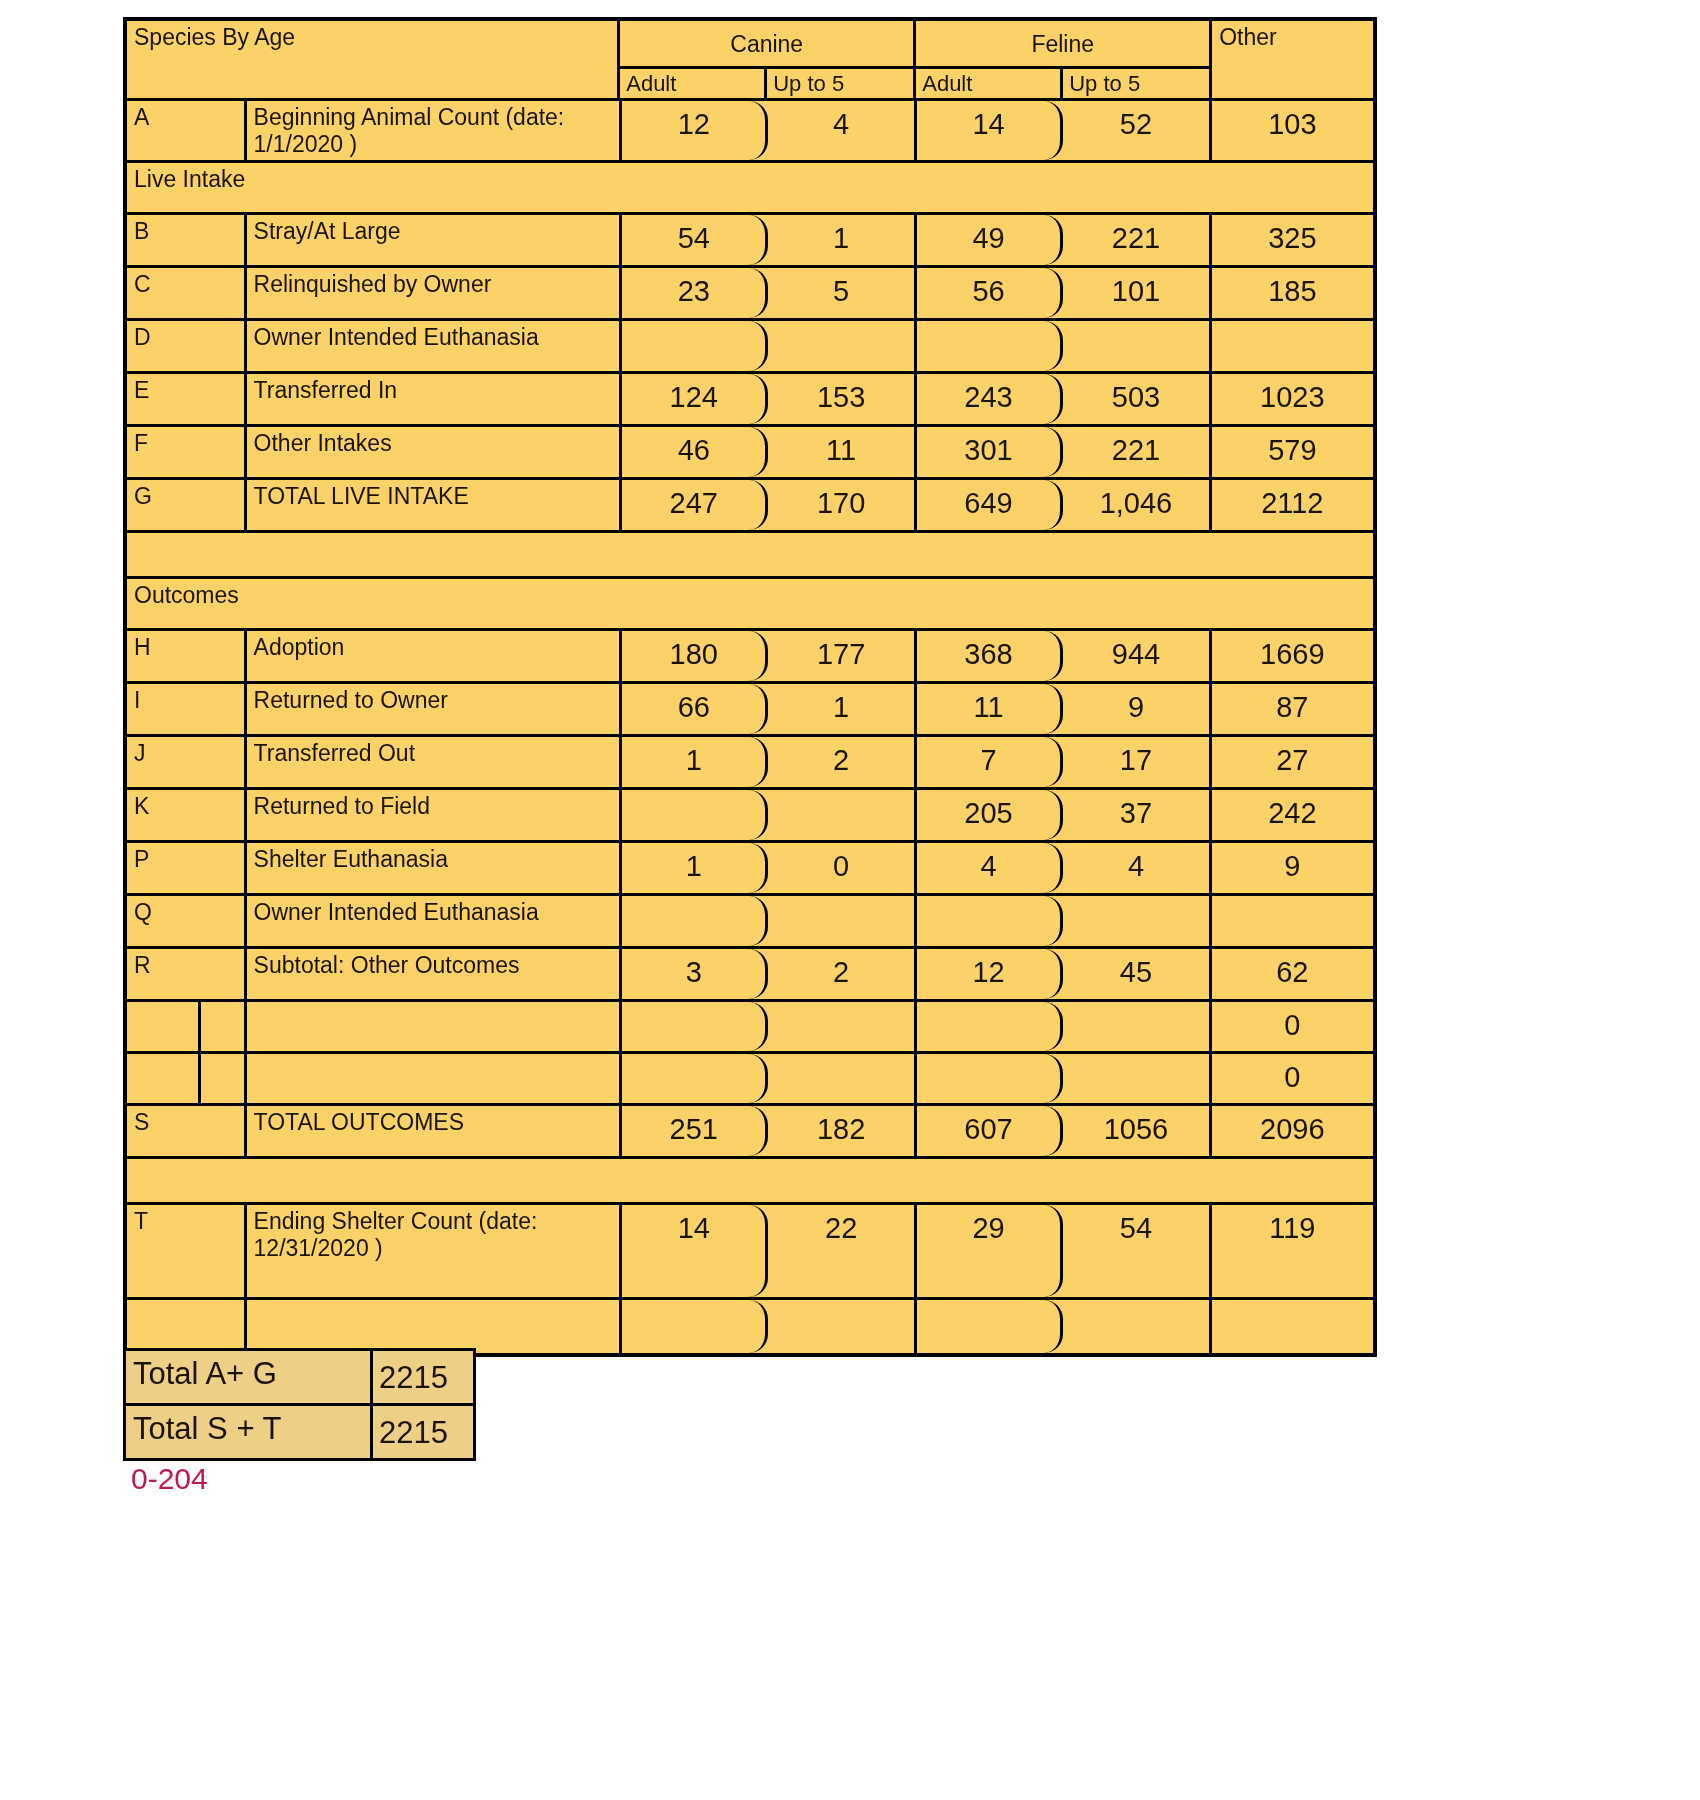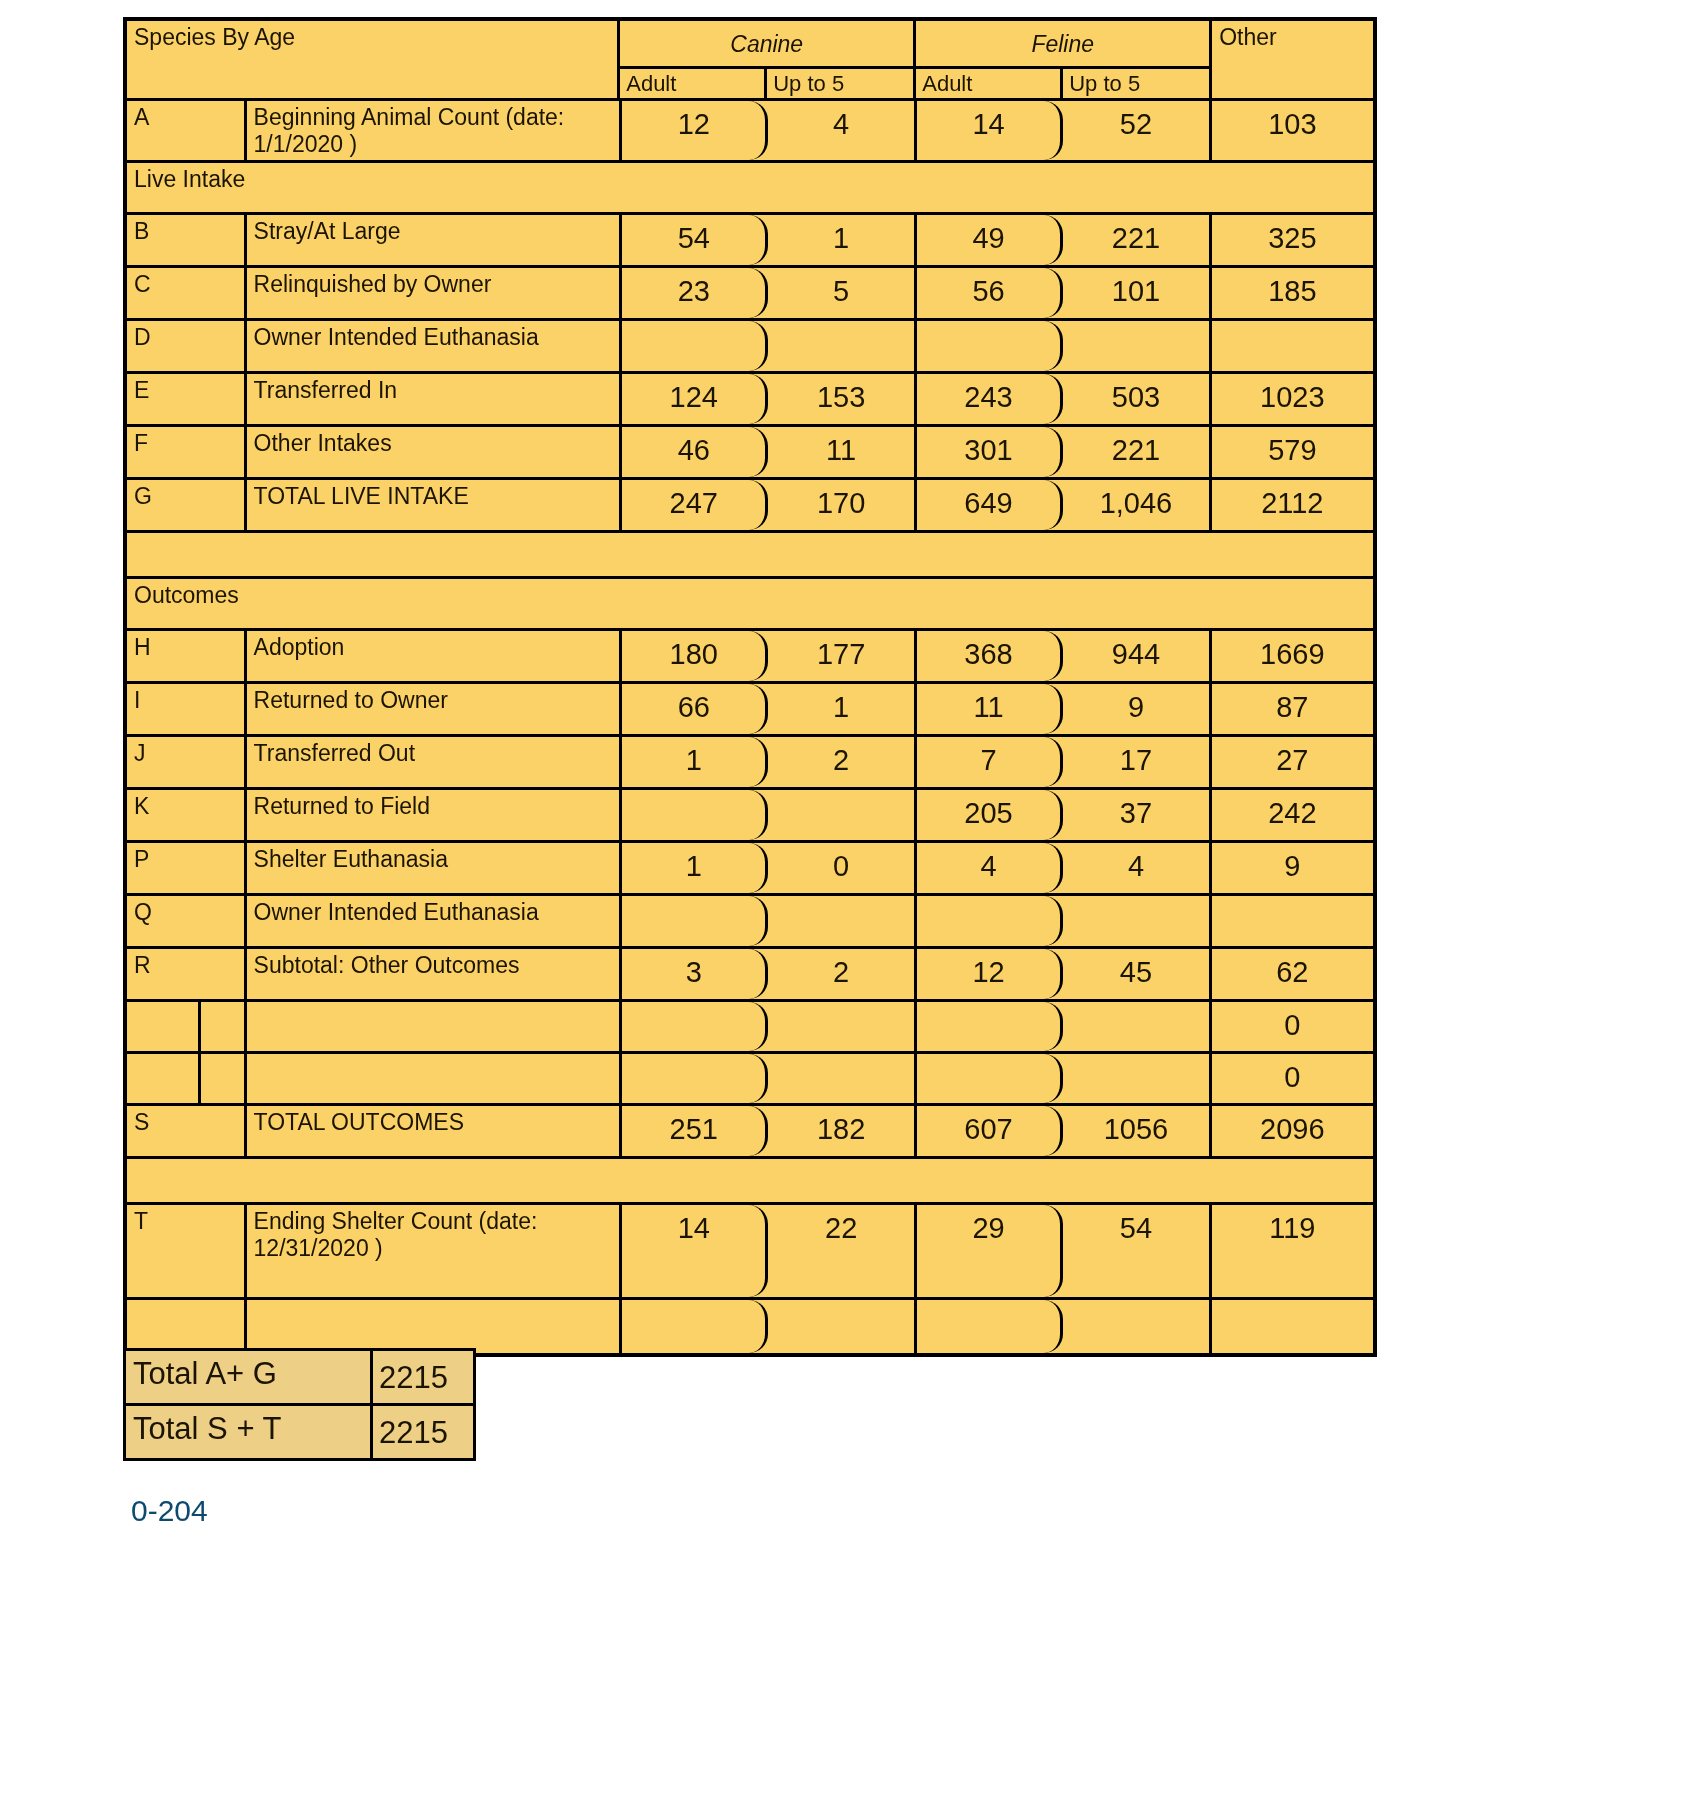--- a/index.html
+++ b/index.html
@@ -27,21 +27,21 @@
     display:flex; justify-content:center; align-items:flex-start;
     padding-top:7px;
   }
 
   
   .thead{display:flex; border-bottom:3px solid #000; height:80px;}
   .c-species{width:497px;border-right:3px solid #000;}
   .hmid{width:592px;display:flex;flex-direction:column;}
   .hrow1{display:flex;height:50px;border-bottom:3px solid #000;}
   .hrow2{display:flex;height:30px;}
-  .c-canine,.c-feline{width:296px;border-right:3px solid #000;text-align:center;font-size:23px;padding-top:10px;font-style:italic;}
+  .c-canine,.c-feline{width:296px;border-right:3px solid #000;text-align:center;font-size:23px;padding-top:10px;}
   .c-total-h{width:162px;font-size:23px;padding:3px 0 0 7px;}
   .hc{border-right:3px solid #000;font-size:22px;line-height:22px;padding:4px 0 0 6px;}
   .hc1,.hc3{width:147px;}
   .hc2,.hc4{width:149px;}
 
   
   .trow{display:flex;border-bottom:3px solid #000;height:53px;background:#FBD267;}
   .trow:last-child{border-bottom:none;}
   .t-section{height:52px;}
   .t-spacer{height:46px;}
@@ -60,21 +60,21 @@
   
   .summary{position:absolute;left:123px;top:1348px;}
   .srow{display:flex;border:3px solid #000;background:#EDCF85;margin-top:-3px;}
   .srow:first-child{margin-top:0;}
   .s-label{width:247px;border-right:3px solid #000;font-size:31px;line-height:34px;padding:6px 0 8px 7px;}
   .s-value{width:100px;font-size:31px;line-height:34px;padding:10px 0 8px 6px;}
 
   
   .footnote{
     position:absolute;left:131px;top:1462px;
-    font-size:30px;color:#0c4a6e;margin-top:32px;
+    font-size:30px;color:#be185d;
   }
 </style>
 </head>
 <body>
 
 <div class="shelter-table">
 
   <div class="thead">
     <div class="cell c-species lbl">Species By Age</div>
     <div class="hmid">

